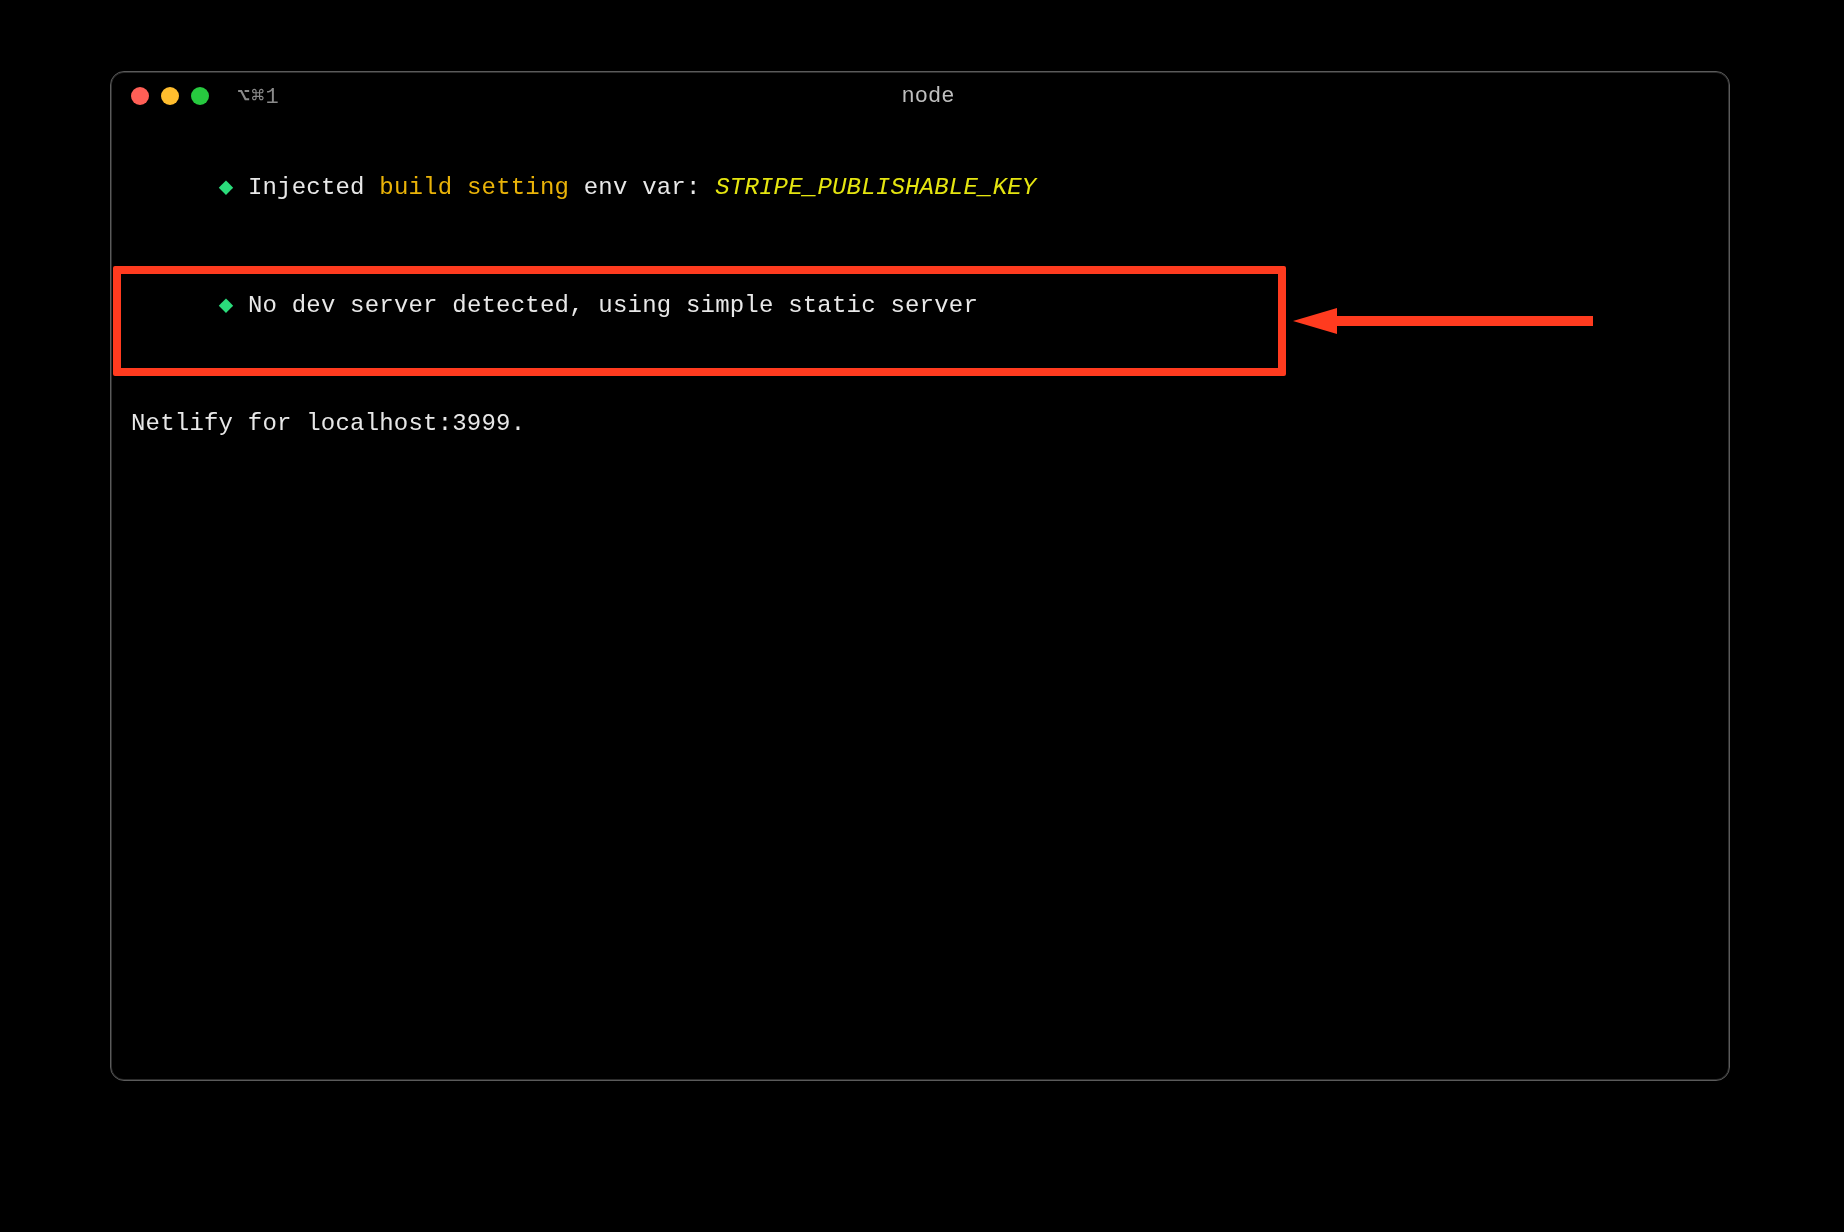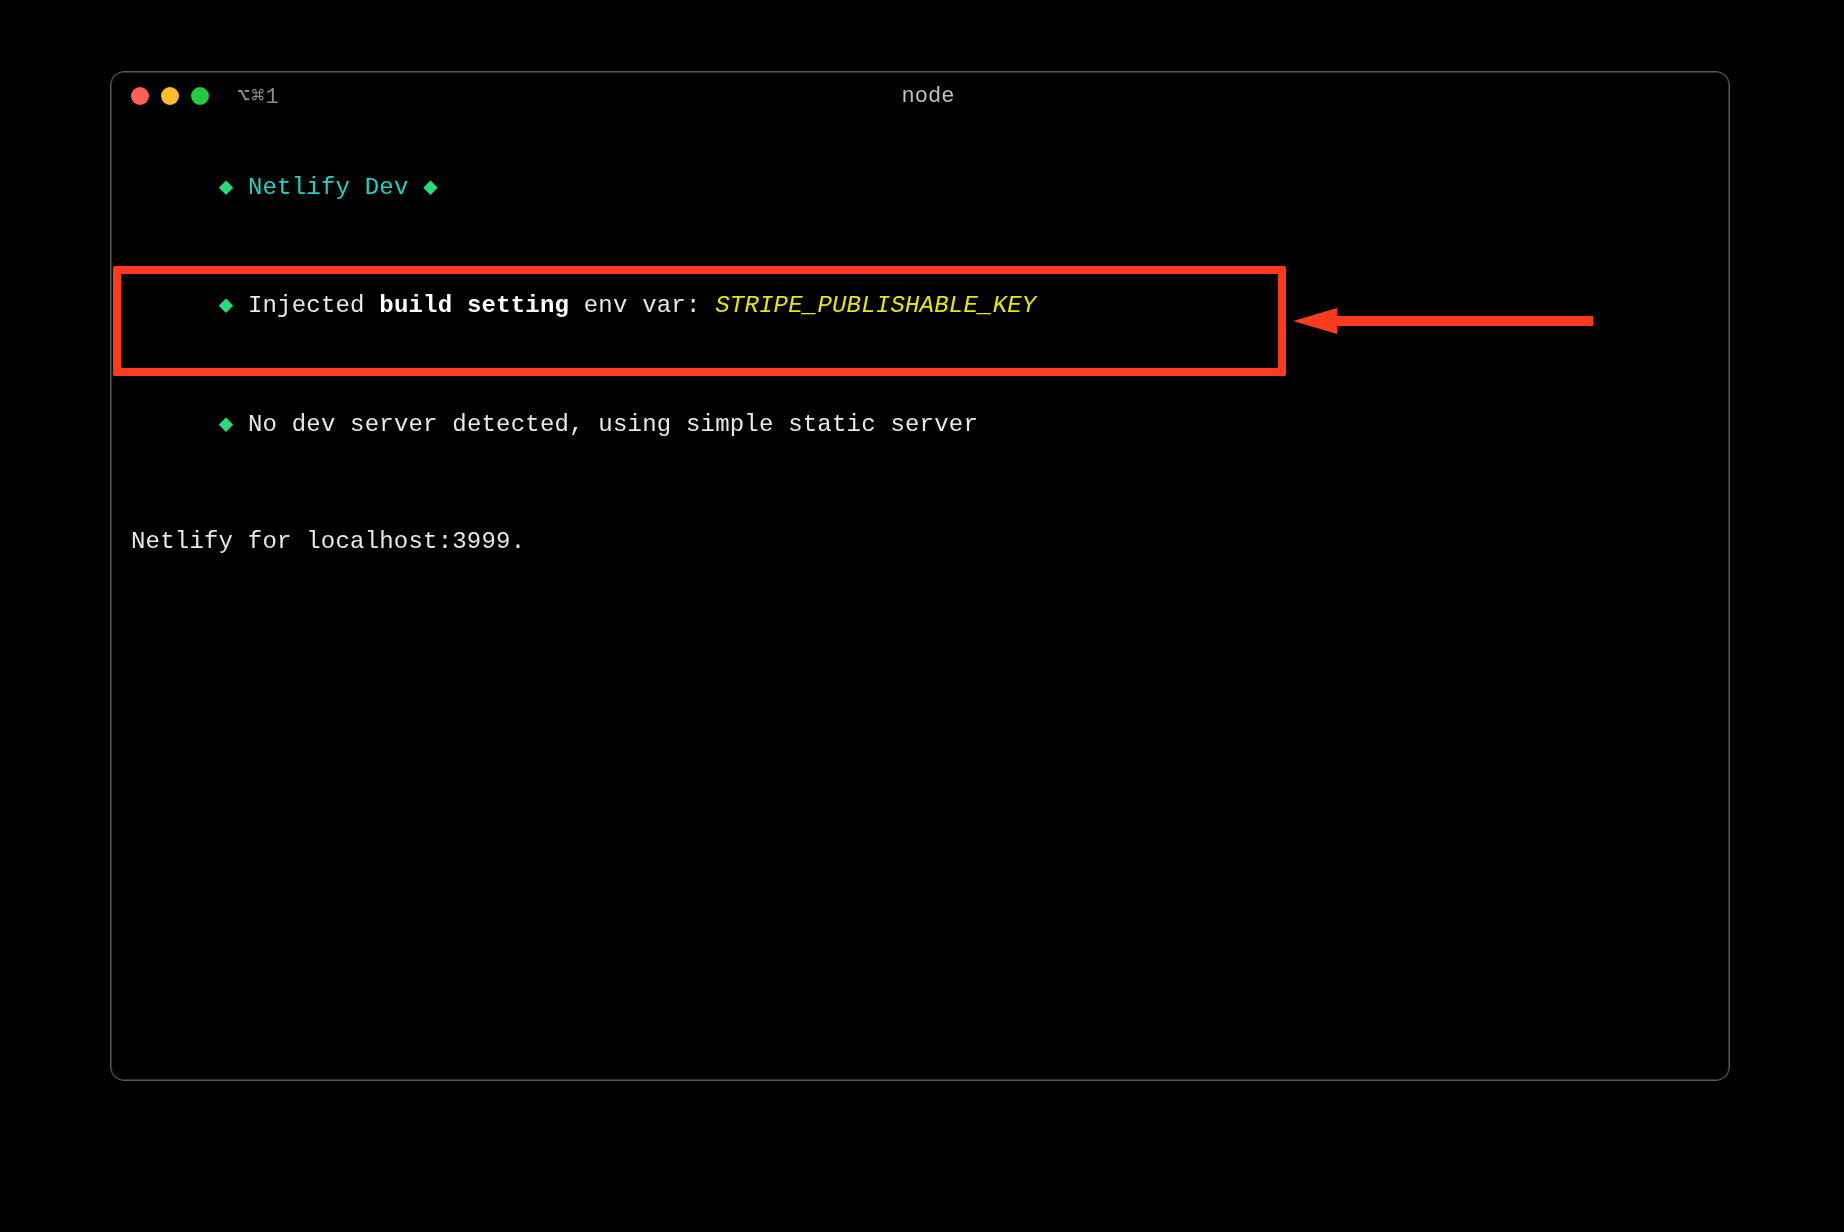--- a/index.html
+++ b/index.html
@@ -56,21 +56,21 @@
     position: relative;
     line-height: 1.65;
     letter-spacing: 0.2px;
   }
 
   .line { white-space: pre; }
   .c-green  { color: #4ec94e; }
   .c-yellow { color: #e5e510; }
   .c-white  { color: #e8e8e8; }
   .c-teal   { color: #25d0c6; }
-  .c-blue   { color: #ffffff; font-weight: 700; }
+  .c-blue   { color: #eab308; font-weight: 400; }
   .c-diam   { color: #2bdc7b; }
   .c-yvar   { color: #e5e510; font-style: italic; }
 
   .highlight-box {
     position: absolute;
     left: 2px;
     top: 146px;
     width: 1173px;
     height: 110px;
     border: 8px solid #ff3b1f;
@@ -101,23 +101,20 @@
       <div class="tl green"></div>
     </div>
     <div class="tab-hint">⌥⌘1</div>
     <div class="title-center">node</div>
   </div>
 
   <div class="term-body">
 
 
 
-    <div class="line">
-      <span class="c-diam">◆</span><span class="c-teal"> Netlify Dev </span><span class="c-diam">◆</span>
-    </div>
 
     <div class="line">
       <span class="c-diam">◆</span><span class="c-white"> Injected </span><span class="c-blue">build setting</span><span class="c-white"> env var: </span><span class="c-yvar">STRIPE_PUBLISHABLE_KEY</span>
     </div>
 
 
     <div class="line">
       <span class="c-diam">◆</span><span class="c-white"> No dev server detected, using simple static server</span>
     </div>
 

